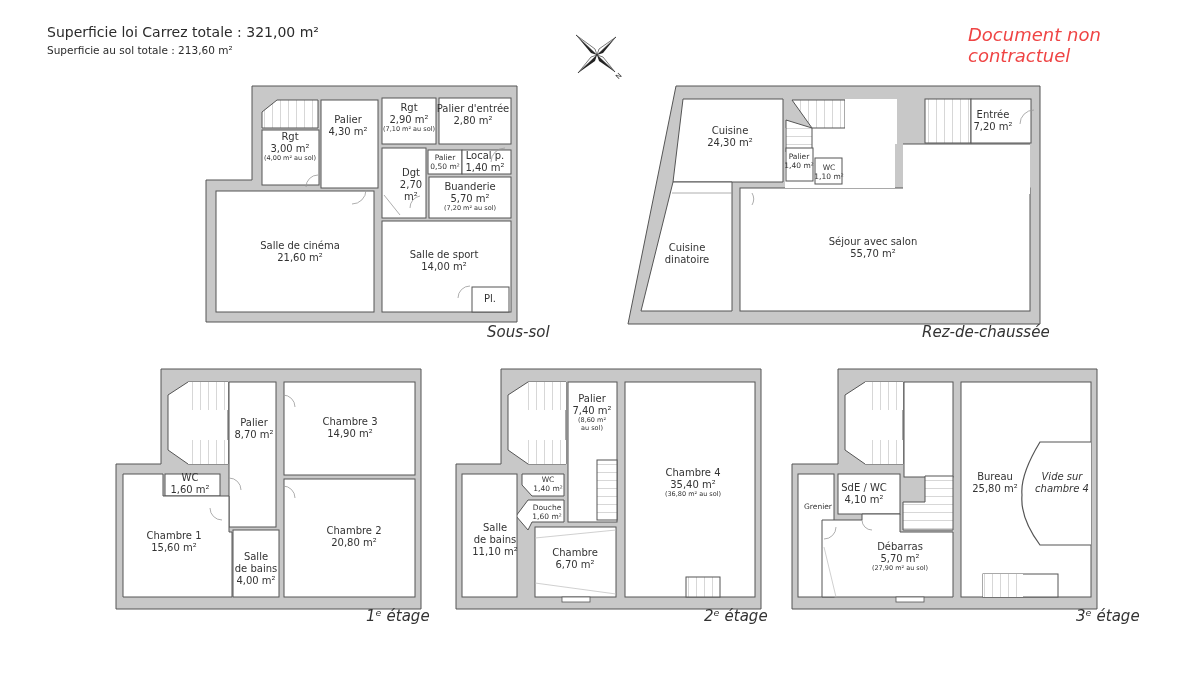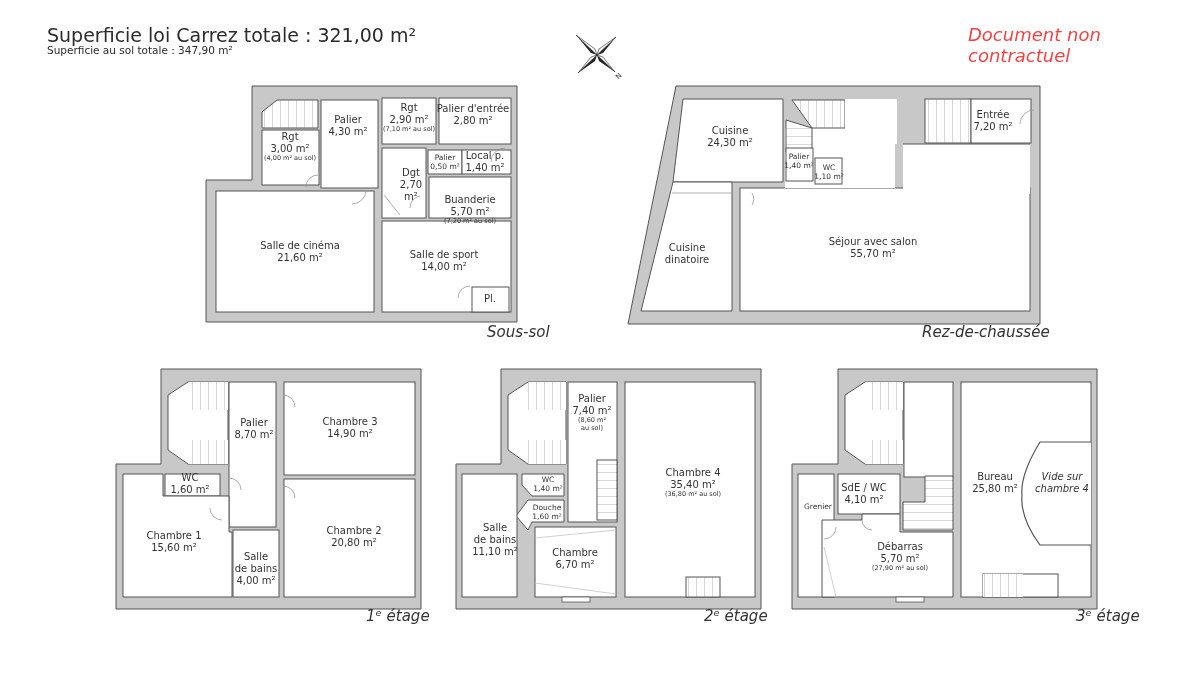--- a/index.html
+++ b/index.html
@@ -1,34 +1,34 @@
 <!DOCTYPE html>
 <html><head>
 <meta charset="utf-8">
 <style>
   html, body { margin:0; padding:0; background:#ffffff; }
   body { width:1200px; height:675px; position:relative; overflow:hidden; font-family:"DejaVu Sans", sans-serif; color:#333; }
-  .hdr1 { position:absolute; left:47px; top:24px; font-size:19px; color:#2b2b2b; }
+  .hdr1 { position:absolute; left:47px; top:24px; font-size:14px; color:#2b2b2b; }
   .hdr2 { position:absolute; left:47px; top:44px; font-size:10.5px; color:#2b2b2b; }
   .disclaimer { position:absolute; left:968px; top:24px; font-size:18px; font-style:italic; color:#ef4444; }
   .compass { position:absolute; left:572px; top:30px; width:50px; height:50px; }
   svg.plan { position:absolute; left:0; top:0; width:1200px; height:675px; }
   .lbl { position:absolute; text-align:center; color:#333; line-height:1.2; transform:translate(-50%,-50%); white-space:nowrap; }
   .lbl .n { display:block; font-size:10px; }
   .lbl .a { display:block; font-size:10px; }
   .lbl .s { display:block; font-size:6.5px; }
   .lbl.sm .n, .lbl.sm .a { font-size:7.5px; }
   .lbl.it { font-style:italic; }
   .floor { position:absolute; font-style:italic; font-size:15px; color:#333; }
 </style>
 </head>
 <body>
 
 <div class="hdr1">Superficie loi Carrez totale :  321,00 m²</div>
-<div class="hdr2">Superficie au sol totale :  347,90 m²</div>
+<div class="hdr2">Superficie au sol totale :  213,60 m²</div>
 <div class="disclaimer">Document non contractuel</div>
 
 <svg class="compass" viewBox="0 0 50 50">
   <polygon points="4,5 22,21 26,25 22,21" fill="#222"></polygon>
   <polygon points="4,5 25,25 19,23" fill="#222"></polygon>
   <polygon points="4,5 25,25 23,19" fill="#fff" stroke="#222" stroke-width="0.6"></polygon>
   <polygon points="44,7 25,25 31,23" fill="#222"></polygon>
   <polygon points="44,7 25,25 27,19" fill="#fff" stroke="#222" stroke-width="0.6"></polygon>
   <polygon points="6,43 25,25 19,27" fill="#fff" stroke="#222" stroke-width="0.6"></polygon>
   <polygon points="6,43 25,25 23,31" fill="#222"></polygon>
@@ -173,21 +173,21 @@
 </div>
 <div class="lbl" style="left:485px;top:162px;">
   <span class="n">Local p.</span>
   <span class="a">1,40 m²</span>
 </div>
 <div class="lbl" style="left:411px;top:185px;">
   <span class="n">Dgt</span>
   <span class="a">2,70</span>
   <span class="a">m²</span>
 </div>
-<div class="lbl" style="left:470px;top:210px;">
+<div class="lbl" style="left:470px;top:197px;">
   <span class="n">Buanderie</span>
   <span class="a">5,70 m²</span>
   <span class="s">(7,20 m² au sol)</span>
 </div>
 <div class="lbl" style="left:300px;top:252px;">
   <span class="n">Salle de cinéma</span>
   <span class="a">21,60 m²</span>
 </div>
 <div class="lbl" style="left:444px;top:261px;">
   <span class="n">Salle de sport</span>

